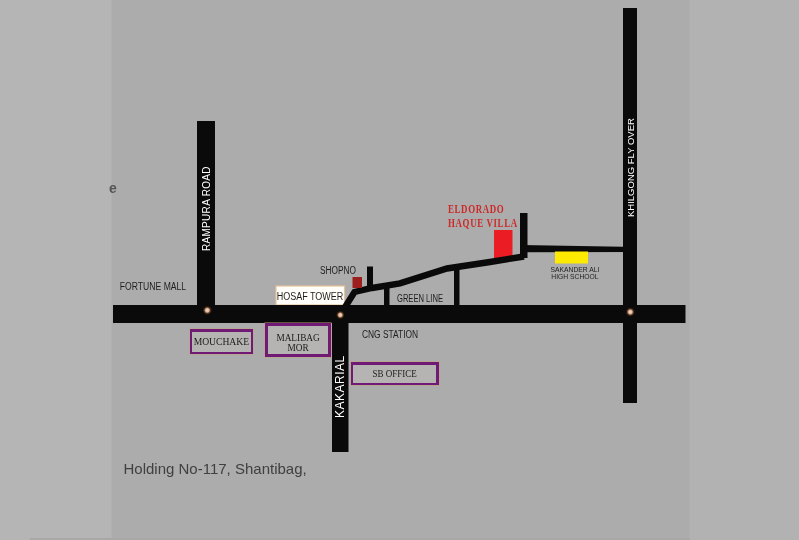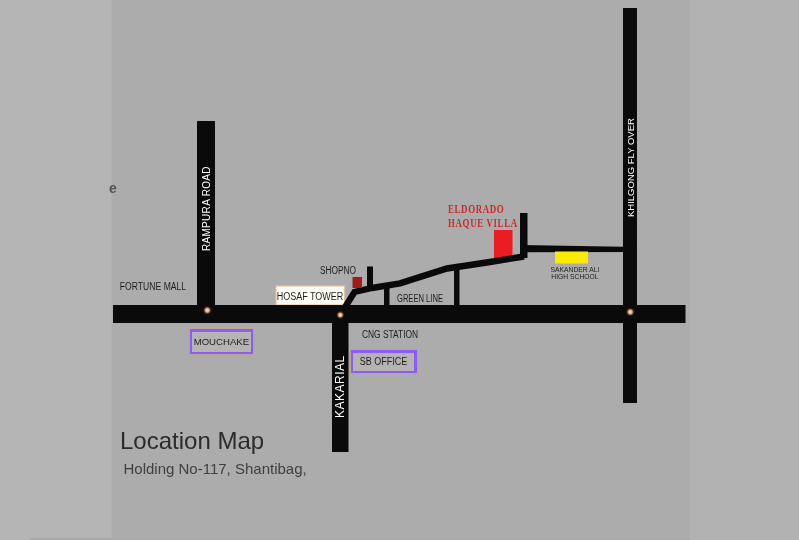--- a/index.html
+++ b/index.html
@@ -1,19 +1,19 @@
 <!DOCTYPE html>
 <html><head>
 <meta charset="utf-8">
 <style>
   html,body{margin:0;padding:0;}
   #map{position:relative;width:799px;height:540px;overflow:hidden;background:#acacac;font-family:"Liberation Sans",sans-serif;}
   .lbl{position:absolute;white-space:nowrap;color:#1e1e1e;}
   .ctr{text-align:center;}
-  .tanbox{position:absolute;background:#8b5cf6;box-sizing:border-box;padding:2.5px;box-shadow:0 0 0 0.5px #c2a076;}
+  .tanbox{position:absolute;background:#701a75;box-sizing:border-box;padding:2.5px;box-shadow:0 0 0 0.5px #c2a076;font-family:Liberation Serif, serif;}
   .tanbox>div{width:100%;height:100%;background:#b5b4b2;display:flex;align-items:center;justify-content:center;color:#1c1c1c;text-align:center;}
 </style>
 </head>
 <body>
 <div id="map">
 
 <svg width="799" height="540" style="position:absolute;left:0;top:0" xmlns="http://www.w3.org/2000/svg">
 
   <rect x="0" y="0" width="799" height="540" fill="#acacac"></rect>
 
@@ -81,27 +81,29 @@
 <div class="lbl ctr" style="left:210px;top:291px;width:200px;font-size:10px;transform:scaleX(.9)">HOSAF TOWER</div>
 
 <div class="lbl ctr" style="left:320px;top:292.5px;width:200px;font-size:10px;transform:scaleX(.76)">GREEN LINE</div>
 
 <div class="lbl ctr" style="left:289.5px;top:329px;width:200px;font-size:10px;transform:scaleX(.84)">CNG STATION</div>
 
 <div class="tanbox" style="left:189.7px;top:329.2px;width:63.4px;height:25px;">
   <div style="font-size:9.6px;">MOUCHAKE</div>
 </div>
 
+<div class="tanbox" style="left:265.2px;top:323.4px;width:65.8px;height:33.3px;">
+  <div style="font-size:9.3px;line-height:9.6px;align-items:flex-end;padding-bottom:1px;box-sizing:border-box;">MALIBAG<br>MOR</div>
+</div>
 
-<div class="tanbox" style="left:350.6px;top:350px;width:66px;height:23.2px;">
+<div class="tanbox" style="left:350.6px;top:362px;width:88px;height:23.2px;">
   <div style="font-size:10px;">
         <span style="display:inline-block;transform:scaleX(.9)">SB OFFICE</span>
       </div>
 </div>
 
 <div class="lbl ctr" style="left:474.5px;top:266px;width:200px;font-size:7.5px;line-height:7.3px;transform:scaleX(.9)">SAKANDER ALI<br>HIGH SCHOOL</div>
 
 <div class="lbl" style="left:448px;top:201.5px;font-size:12.5px;font-weight:bold;font-family:'Liberation Serif',serif;color:#cc2a28;letter-spacing:0.9px;transform:scaleX(.71);transform-origin:0 0;line-height:14.3px;">ELDORADO<br>HAQUE VILLA</div>
 
-<div class="lbl" style="left:120px;top:427px;font-size:24px;color:#2b2b2b;">Location Map</div>
 
 <div class="lbl" style="left:123.5px;top:459.5px;font-size:15px;color:#404040;">Holding No-117, Shantibag,</div>
 </div>
 
 </body></html>

